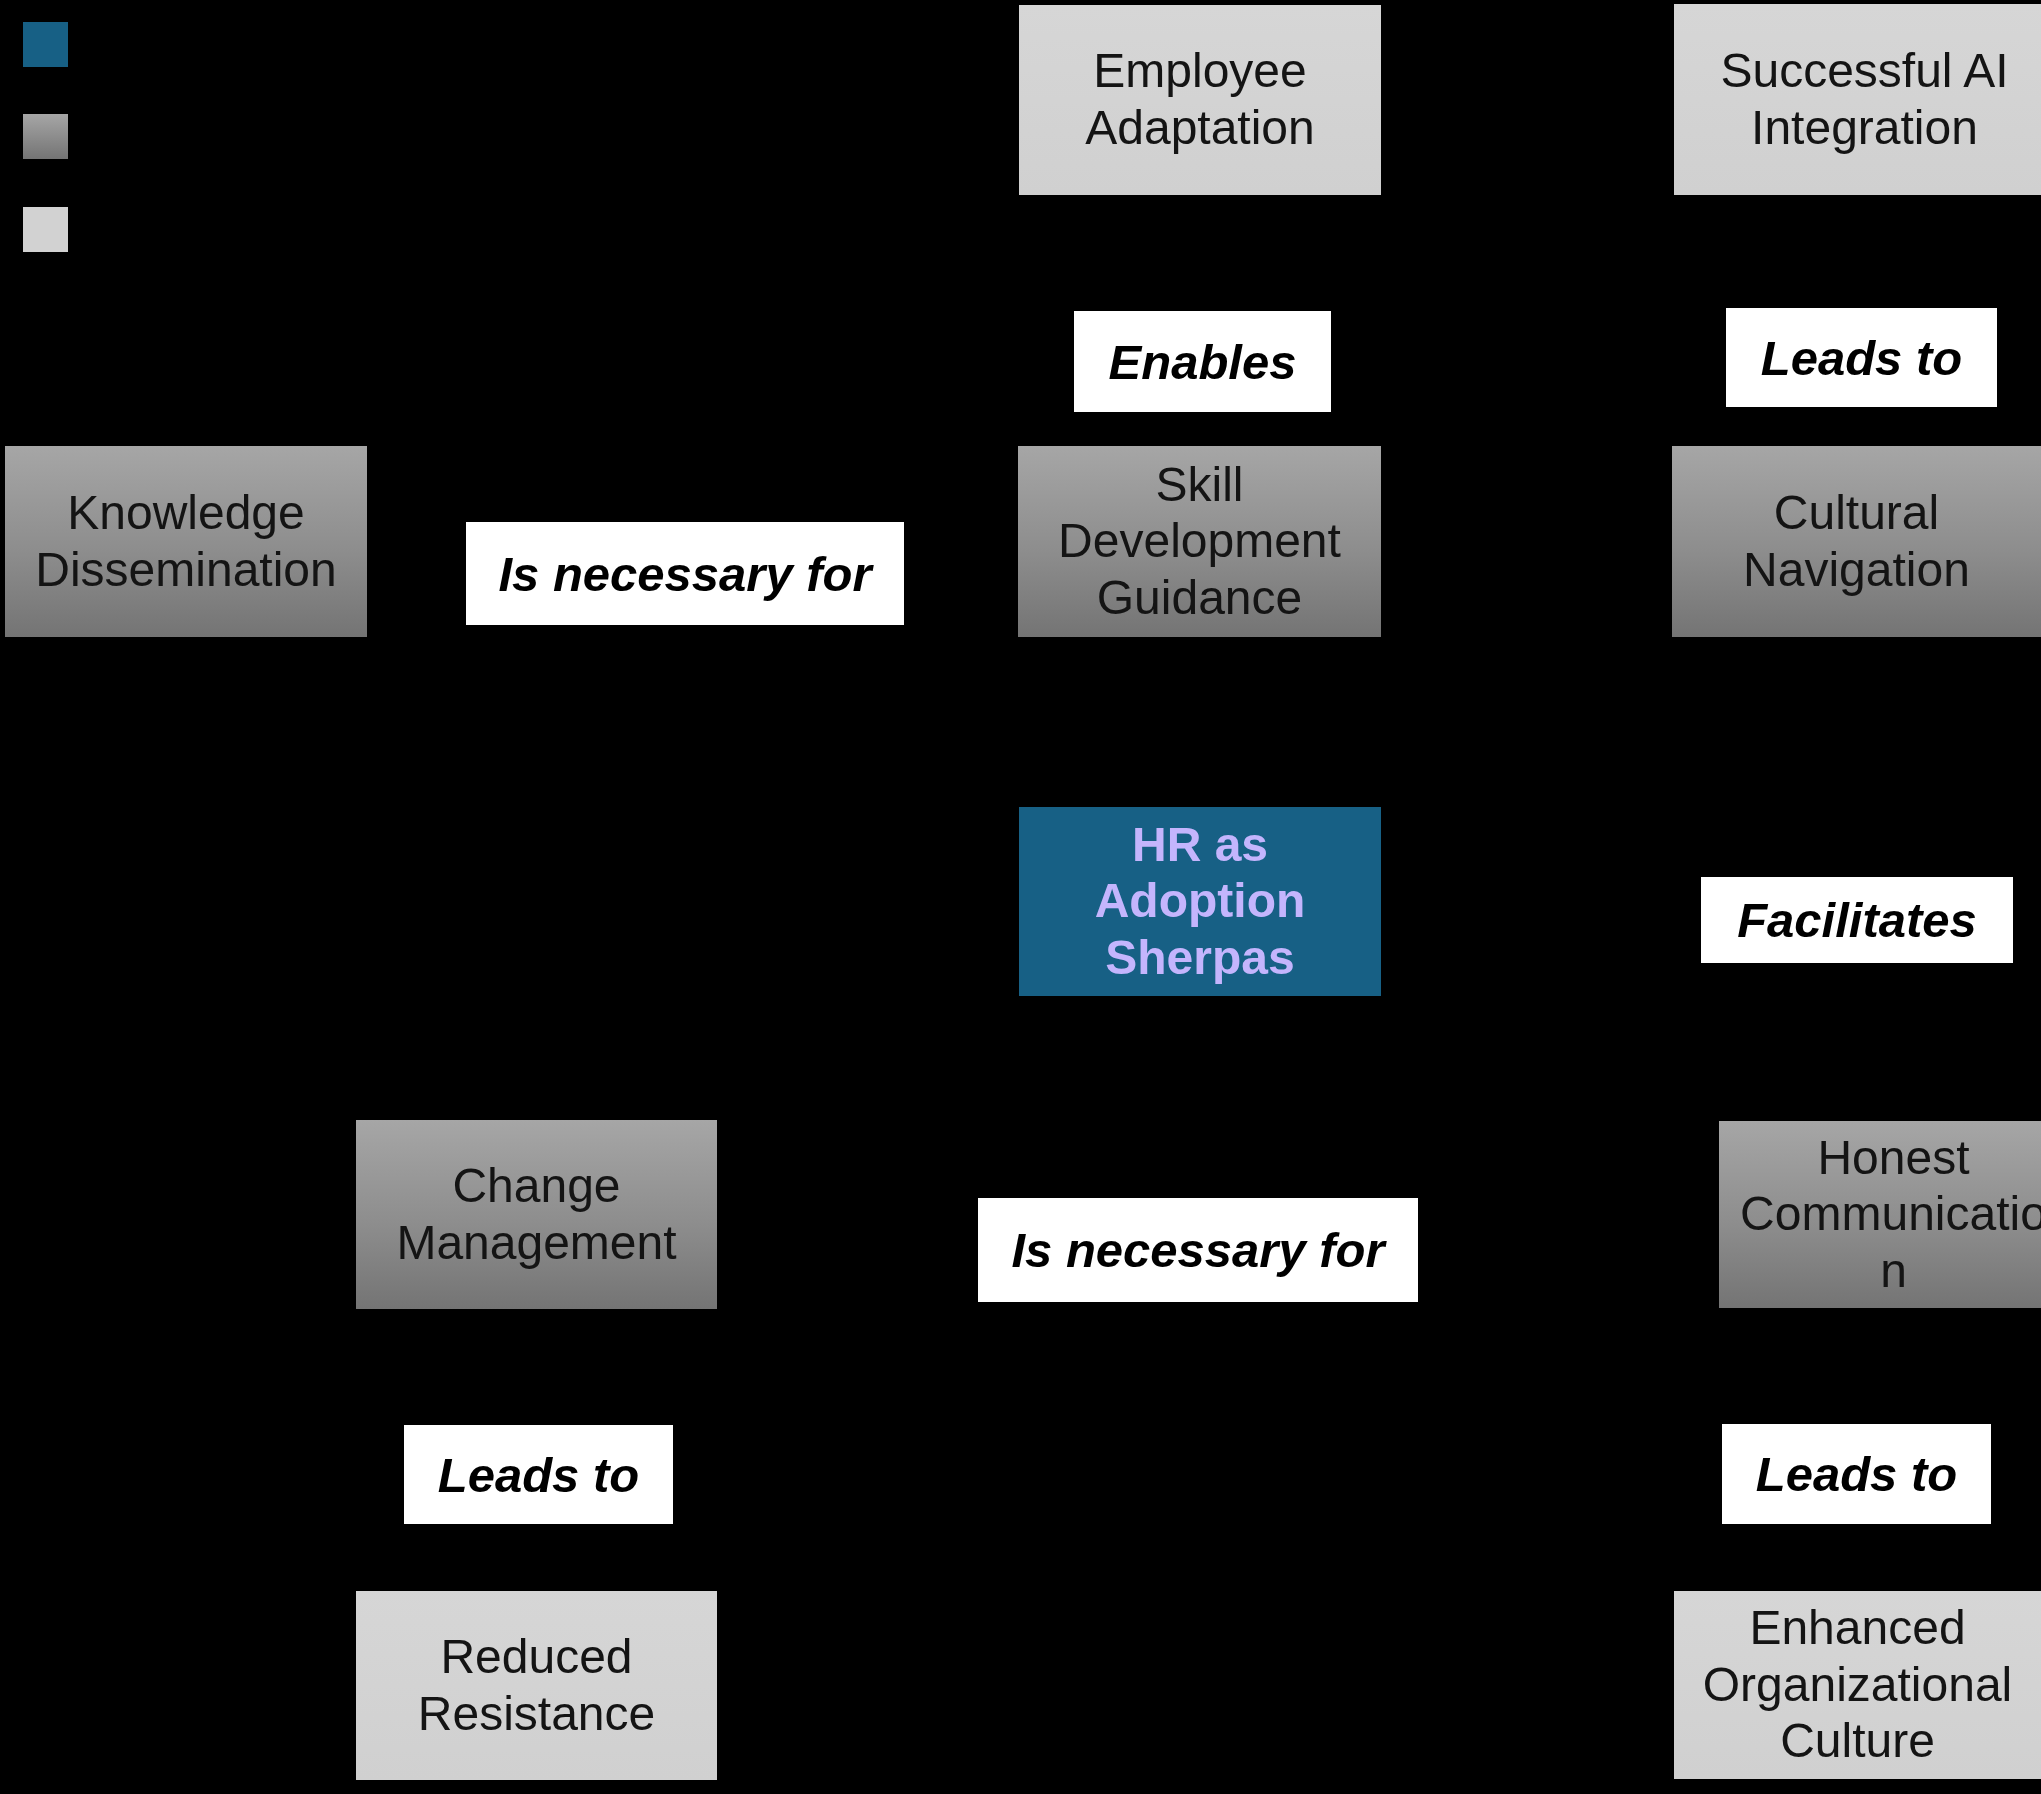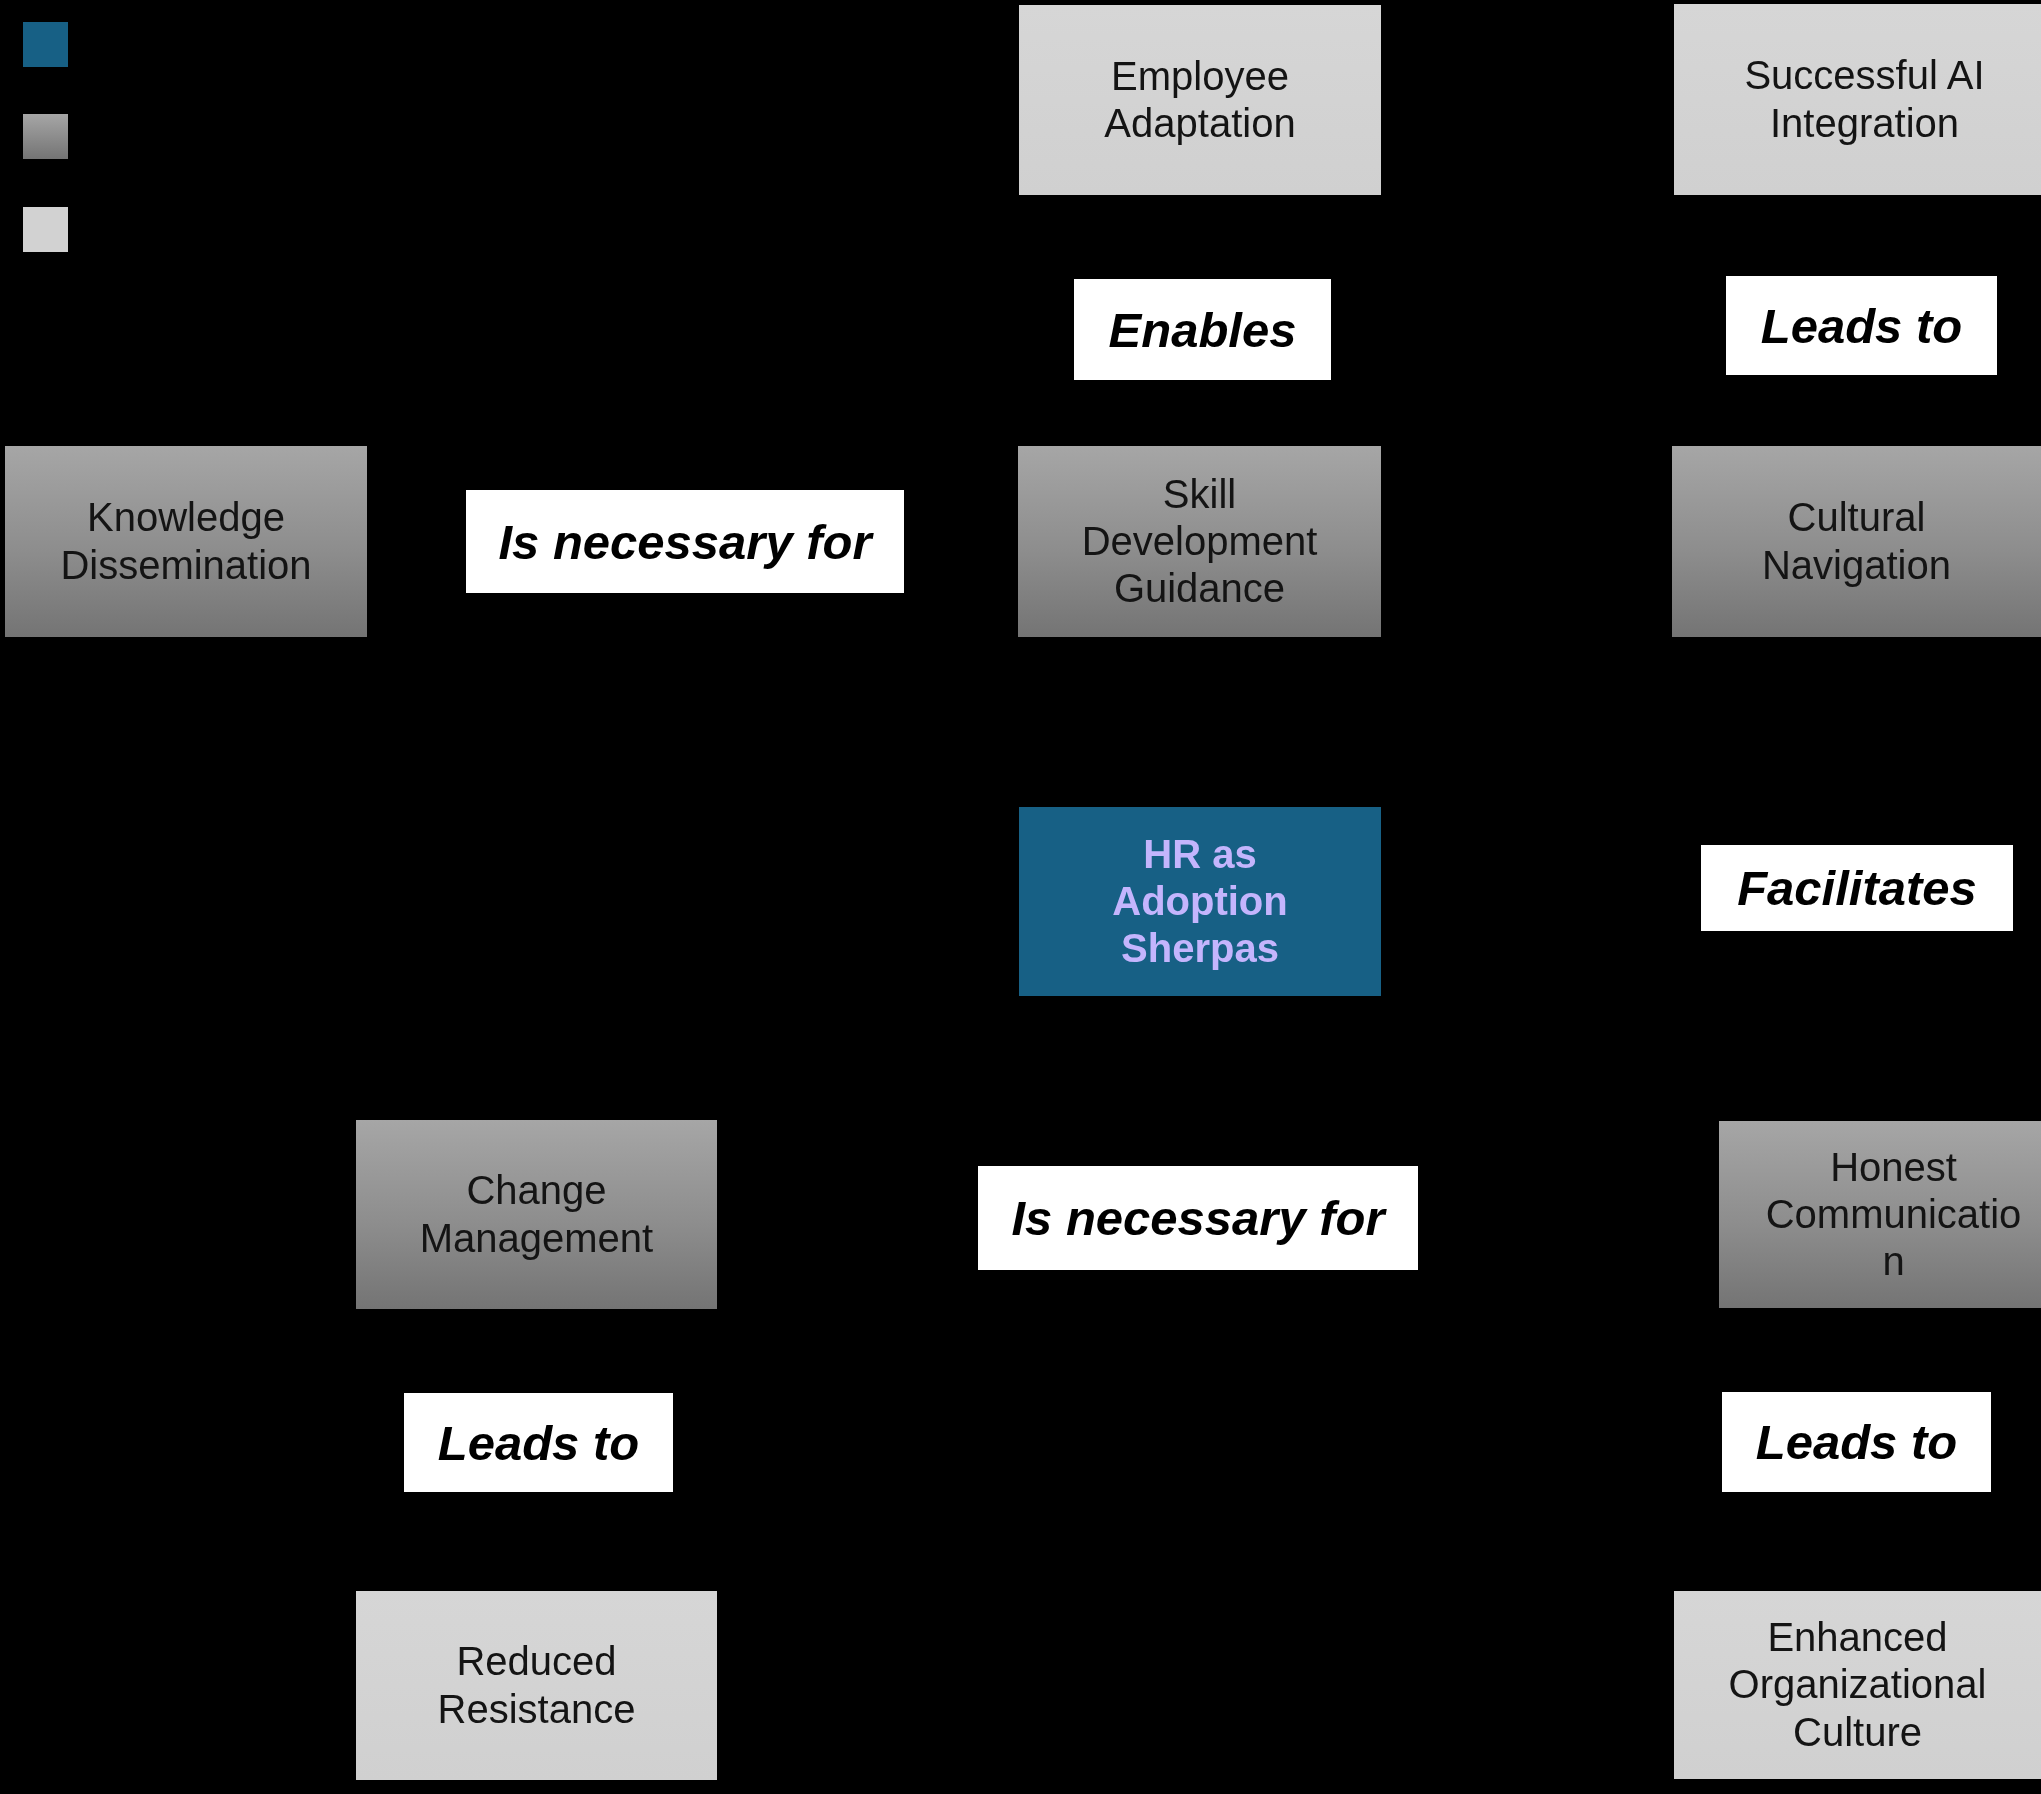--- a/index.html
+++ b/index.html
@@ -2,36 +2,36 @@
 <html><head>
 <meta charset="utf-8">
 <style>
   html,body{margin:0;padding:0;background:#000;}
   .canvas{
     position:relative;width:2041px;height:1795px;background:#000000;
     font-family:"Liberation Sans",sans-serif;overflow:hidden;
   }
   .node{
     position:absolute;display:flex;align-items:center;justify-content:center;
-    text-align:center;font-size:40px;line-height:1.18;color:#141414;
+    text-align:center;font-size:48px;line-height:1.18;color:#141414;
     white-space:pre-line;padding:10px;box-sizing:border-box;
   }
   .node.primary{
     background:#176085;color:#c4b5fd;font-weight:700;
   }
   .node.secondary{
     background:linear-gradient(180deg,#a6a6a6 0%,#8d8d8d 55%,#747474 100%);
   }
   .node.tertiary{
     background:linear-gradient(180deg,#d6d6d6 0%,#d0d0d0 100%);
   }
   .edge-label{
     position:absolute;display:flex;align-items:center;justify-content:center;
     background:#ffffff;color:#000000;font-style:italic;font-weight:600;
-    font-size:49px;text-align:center;box-sizing:border-box;
+    font-size:49px;text-align:center;box-sizing:border-box;margin-top:32px;
   }
   .swatch{position:absolute;left:23px;width:45px;height:45px;}
   .swatch.primary{background:#176085;}
   .swatch.secondary{background:linear-gradient(180deg,#a6a6a6,#747474);}
   .swatch.tertiary{background:#d2d2d2;}
 
   #sw-primary{top:22px;}
   #sw-secondary{top:114px;}
   #sw-tertiary{top:207px;}
 

